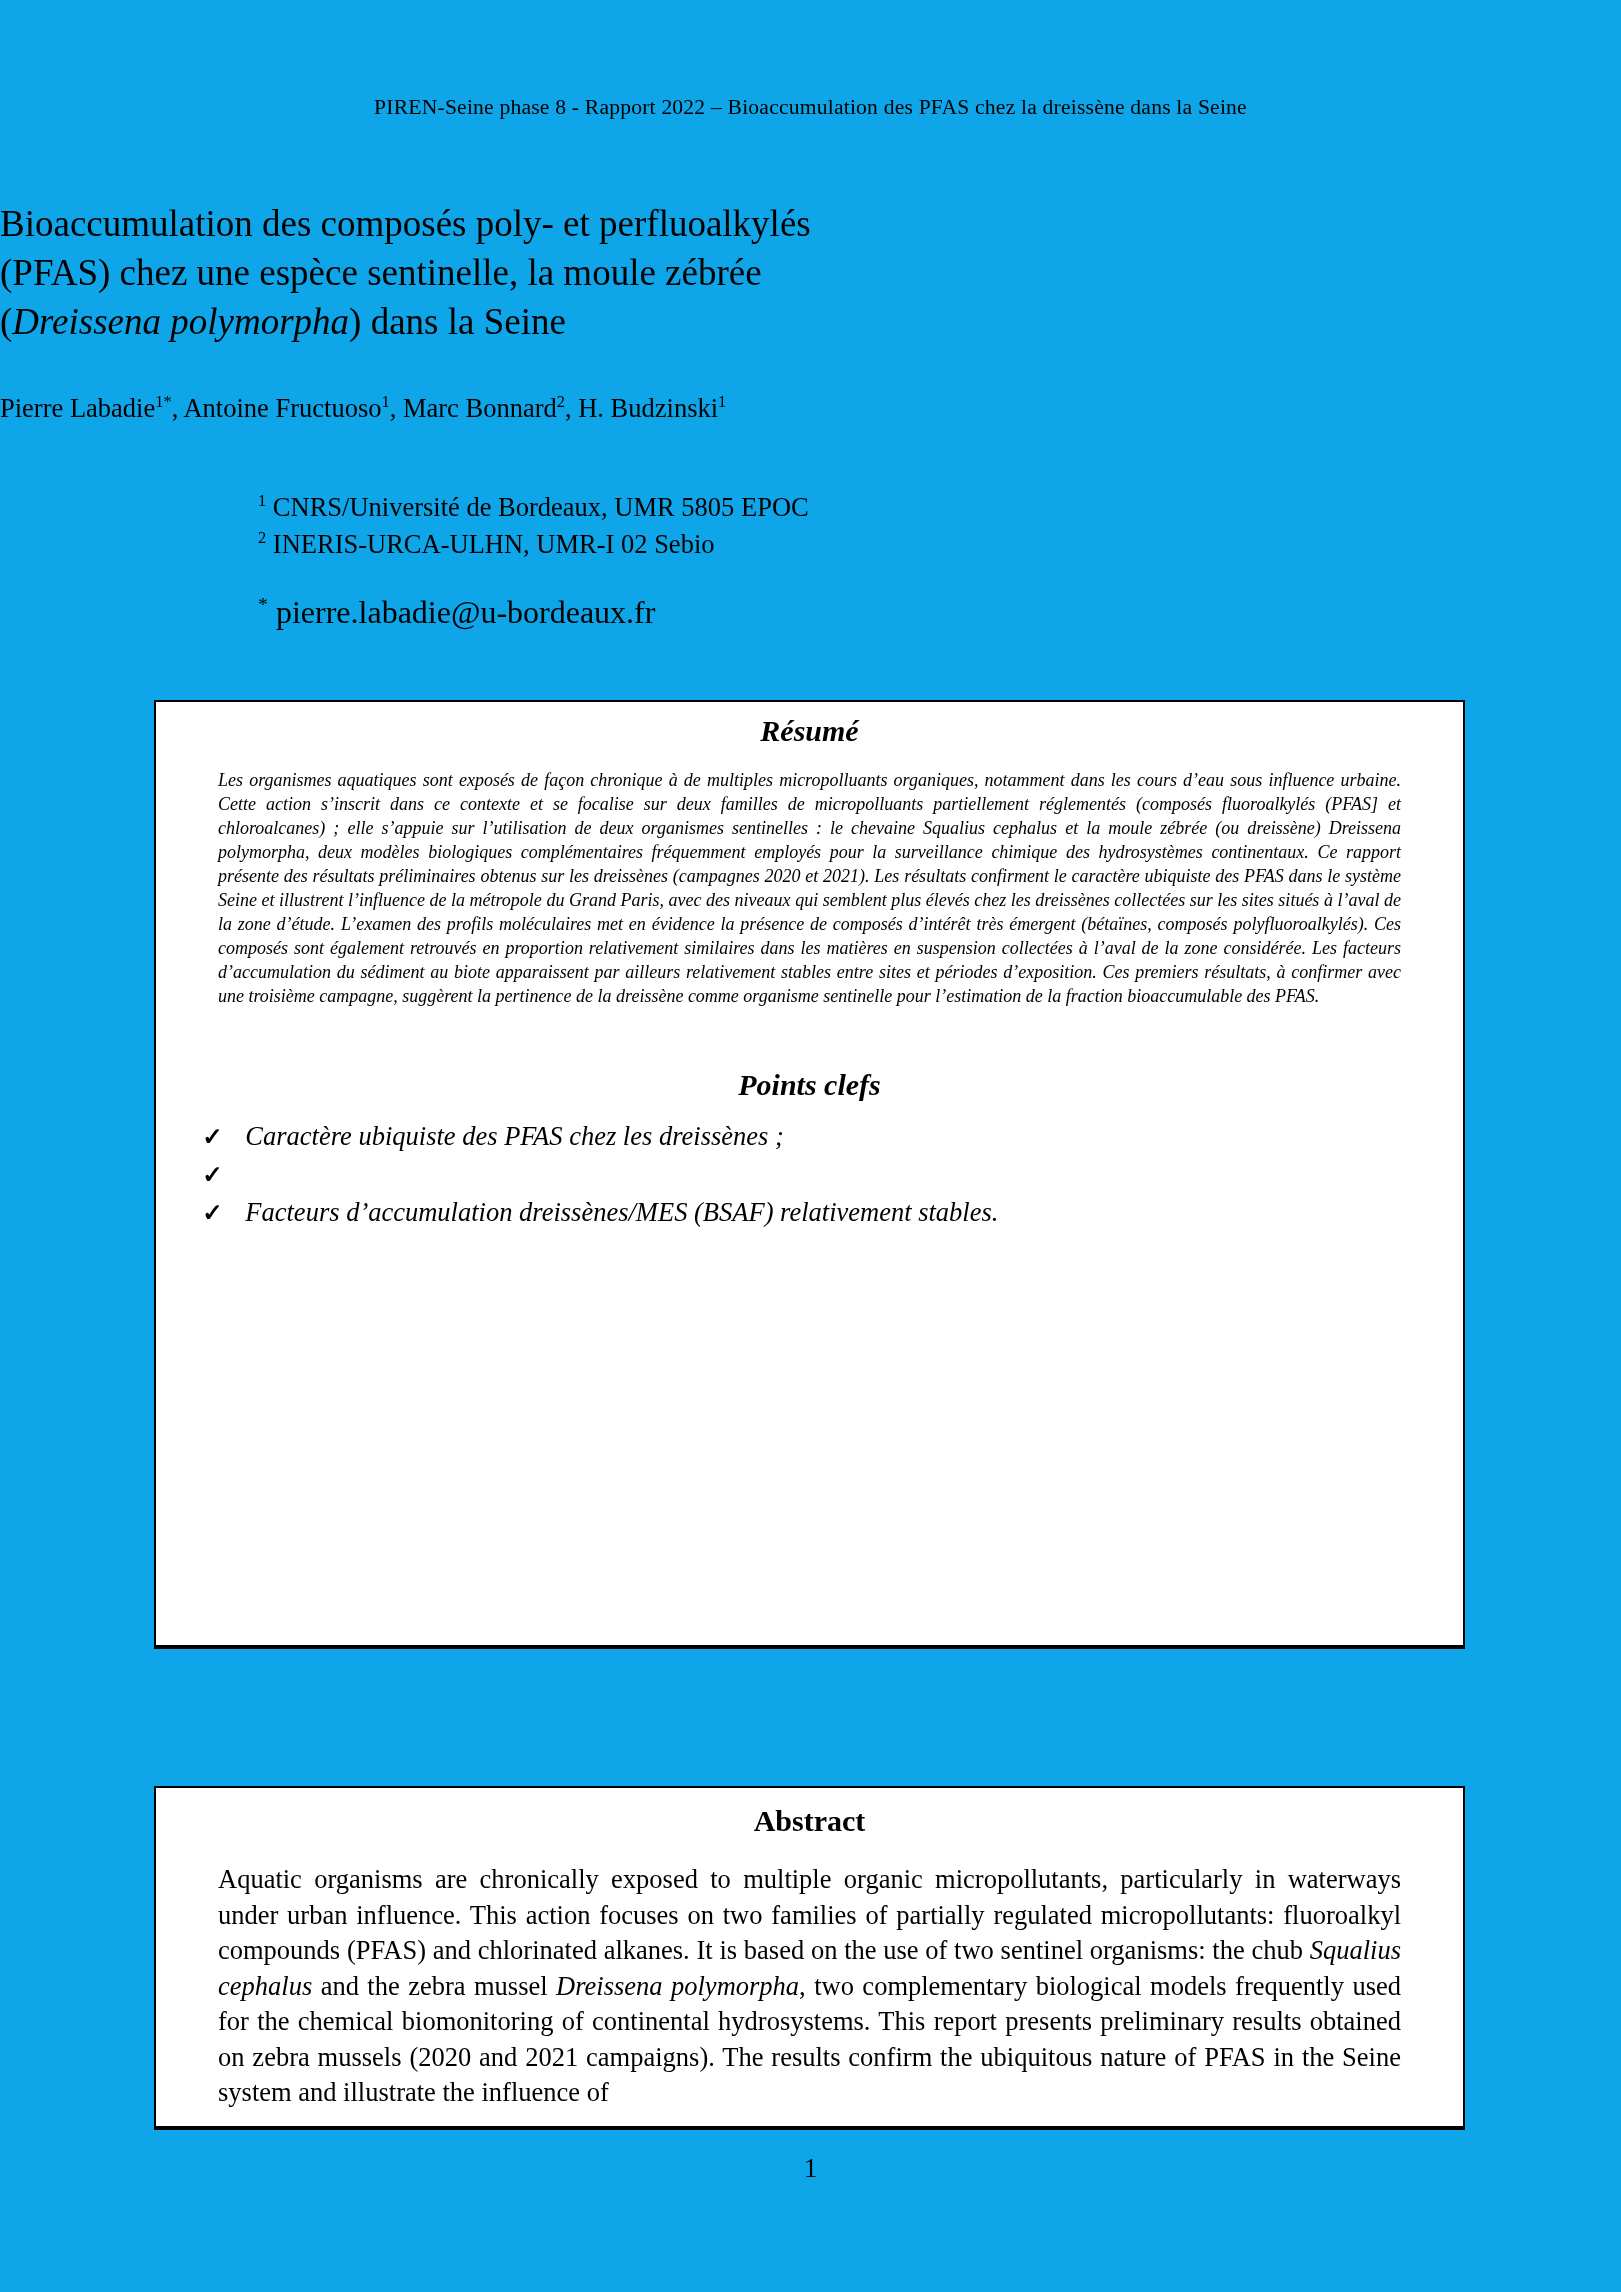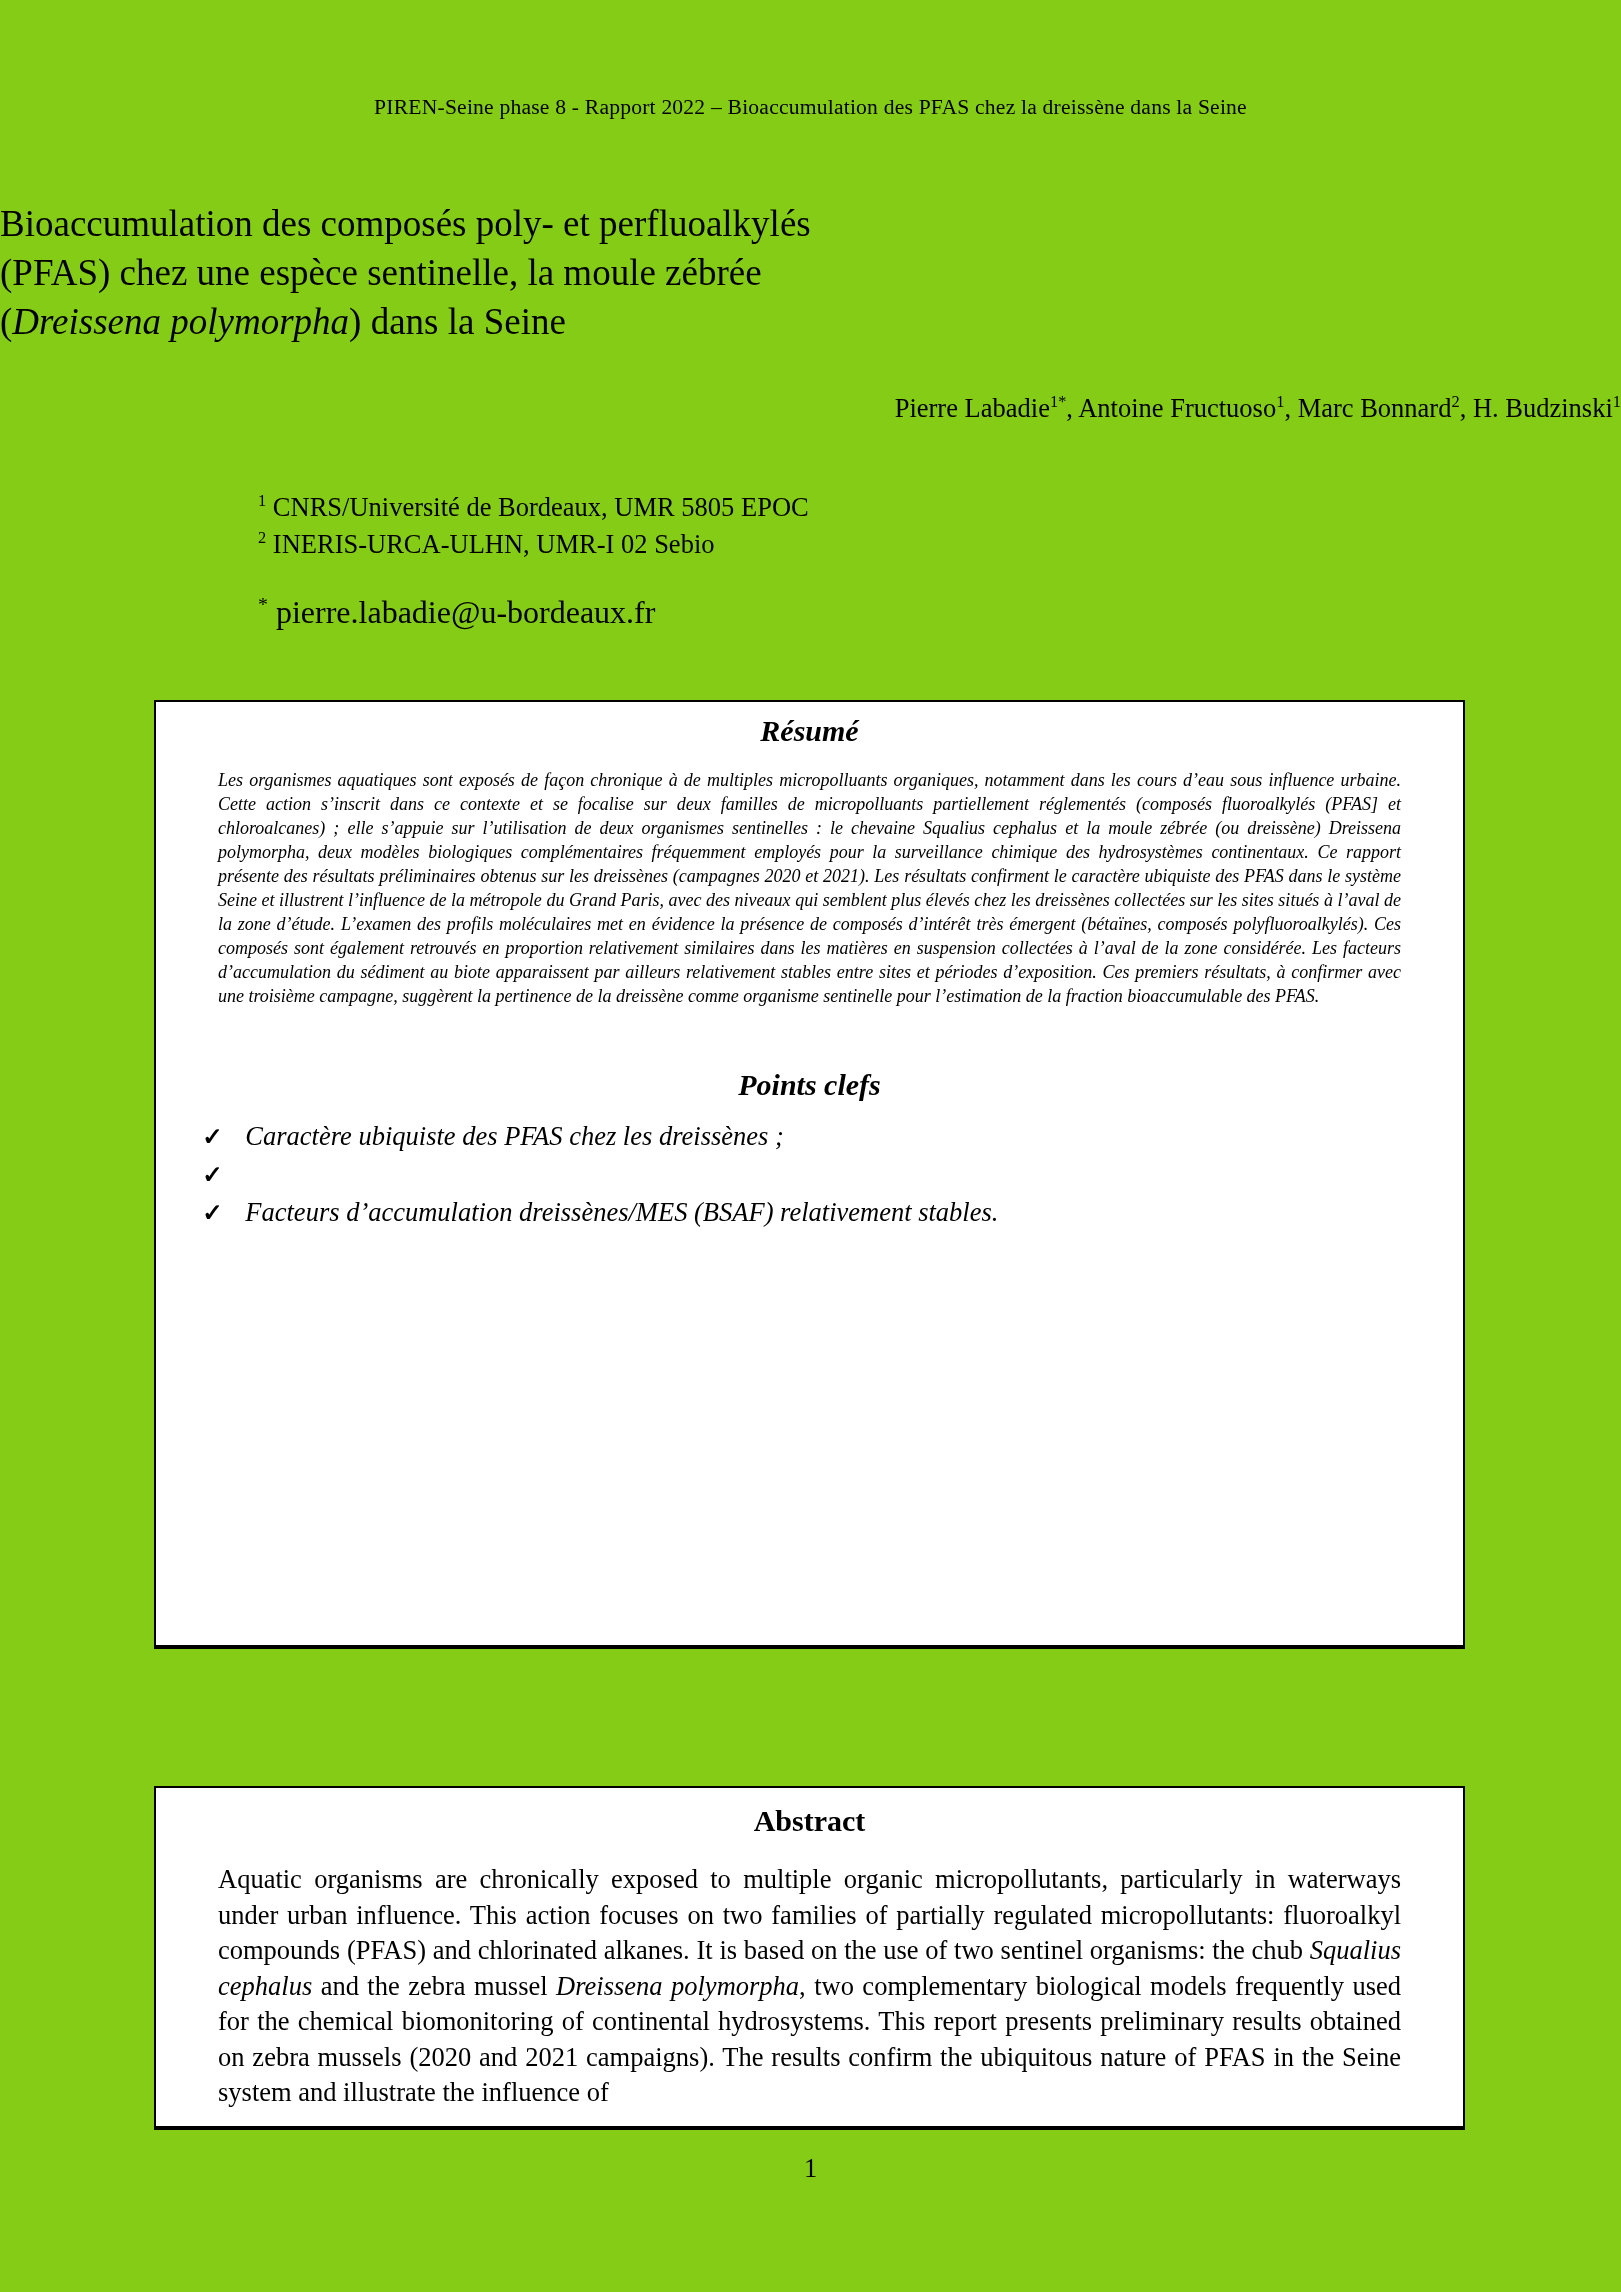--- a/index.html
+++ b/index.html
@@ -2,21 +2,21 @@
 <html lang="fr"><head>
 <meta charset="utf-8">
 <title>PIREN-Seine Rapport 2022</title>
 <style>
   html, body { margin: 0; padding: 0; background: #e8e8e8; }
   .page {
     position: relative;
     width: 1621px;
     height: 2293px;
     margin: 0 auto;
-    background: #84cc16;
+    background: #0ea5e9;
     color: #000000;
     font-family: "Liberation Serif", serif;
     overflow: hidden;
   }
 
   .running-header {
     position: absolute;
     top: 95px; left: 0;
     width: 100%;
     text-align: center;
@@ -33,21 +33,21 @@
     font-size: 37px;
     font-weight: normal;
     line-height: 1.32;
   }
 
   .authors-line {
     position: absolute;
     top: 393px; left: 0;
     width: 100%;
     margin: 0;
-    text-align: right;
+    text-align: left;
     font-size: 26.5px;
   }
 
   sup { font-size: 62%; line-height: 0; vertical-align: super; }
 
   .affiliations {
     position: absolute;
     top: 489px; left: 258px;
     margin: 0;
     font-size: 26.5px;

